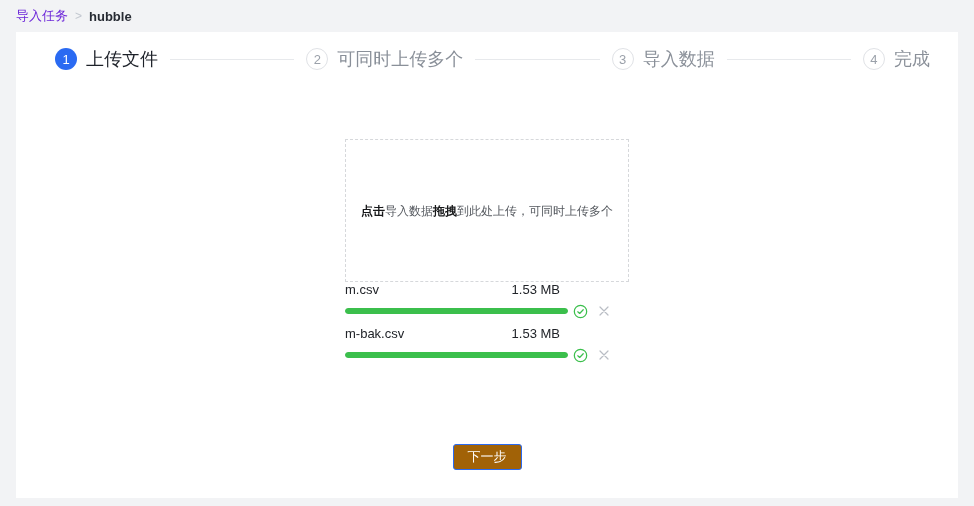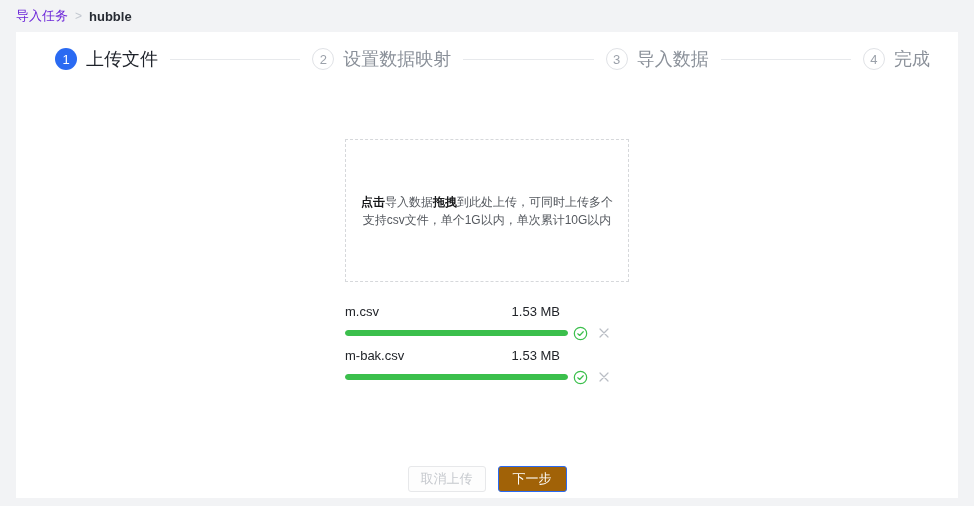--- a/index.html
+++ b/index.html
@@ -76,21 +76,21 @@
     flex-direction: column;
     align-items: center;
     justify-content: center;
     text-align: center;
     cursor: pointer;
   }
   .dz-line { font-size: 12px; line-height: 18px; color: #55595f; white-space: nowrap; }
   .dz-line .dz-bold { font-weight: 700; color: #17181a; }
 
   
-  .file-list { margin-top: 22px; }
+  .file-list { }
   .file-item { margin-bottom: 8px; }
   .file-info {
     width: 223px;
     display: flex;
     justify-content: space-between;
     align-items: baseline;
     height: 18px;
     margin-bottom: 4px;
   }
   .file-name { font-size: 13px; color: #212429; }
@@ -159,39 +159,38 @@
 <div class="card">
 
   <div class="steps">
     <div class="step step--active">
       <div class="step-circle">1</div>
       <div class="step-label">上传文件</div>
     </div>
     <div class="step-line"></div>
     <div class="step step--wait">
       <div class="step-circle">2</div>
-      <div class="step-label">设置数据映射</div>
+      <div class="step-label">可同时上传多个</div>
     </div>
     <div class="step-line"></div>
     <div class="step step--wait">
       <div class="step-circle">3</div>
       <div class="step-label">导入数据</div>
     </div>
     <div class="step-line"></div>
     <div class="step step--wait">
       <div class="step-circle">4</div>
       <div class="step-label">完成</div>
     </div>
   </div>
 
   <div class="content-col">
 
     <div class="dropzone">
       <div class="dz-line"><span class="dz-bold">点击</span><span>导入数据</span><span class="dz-bold">拖拽</span><span>到此处上传，可同时上传多个</span></div>
-      <div class="dz-line">支持csv文件，单个1G以内，单次累计10G以内</div>
     </div>
 
     <div class="file-list">
 
       <div class="file-item">
         <div class="file-info">
           <span class="file-name">m.csv</span>
           <span class="file-size">1.53 MB</span>
         </div>
         <div class="file-bar-row">
@@ -223,18 +222,17 @@
           </svg>
           <svg class="close-icon" viewBox="0 0 12 12">
             <path d="M2 2 L10 10 M10 2 L2 10" stroke="#b9bdc4" stroke-width="1.2" stroke-linecap="round"></path>
           </svg>
         </div>
       </div>
 
     </div>
 
     <div class="footer-actions">
-      <button class="btn btn-cancel" disabled="">取消上传</button>
       <button class="btn btn-next">下一步</button>
     </div>
 
   </div>
 </div>
 
 </body></html>

